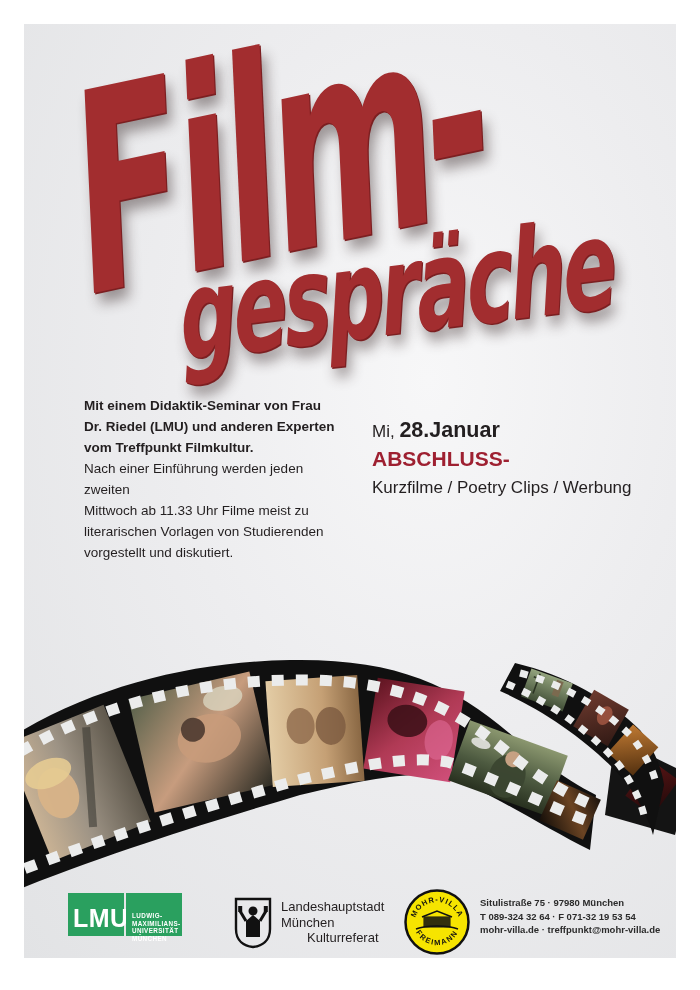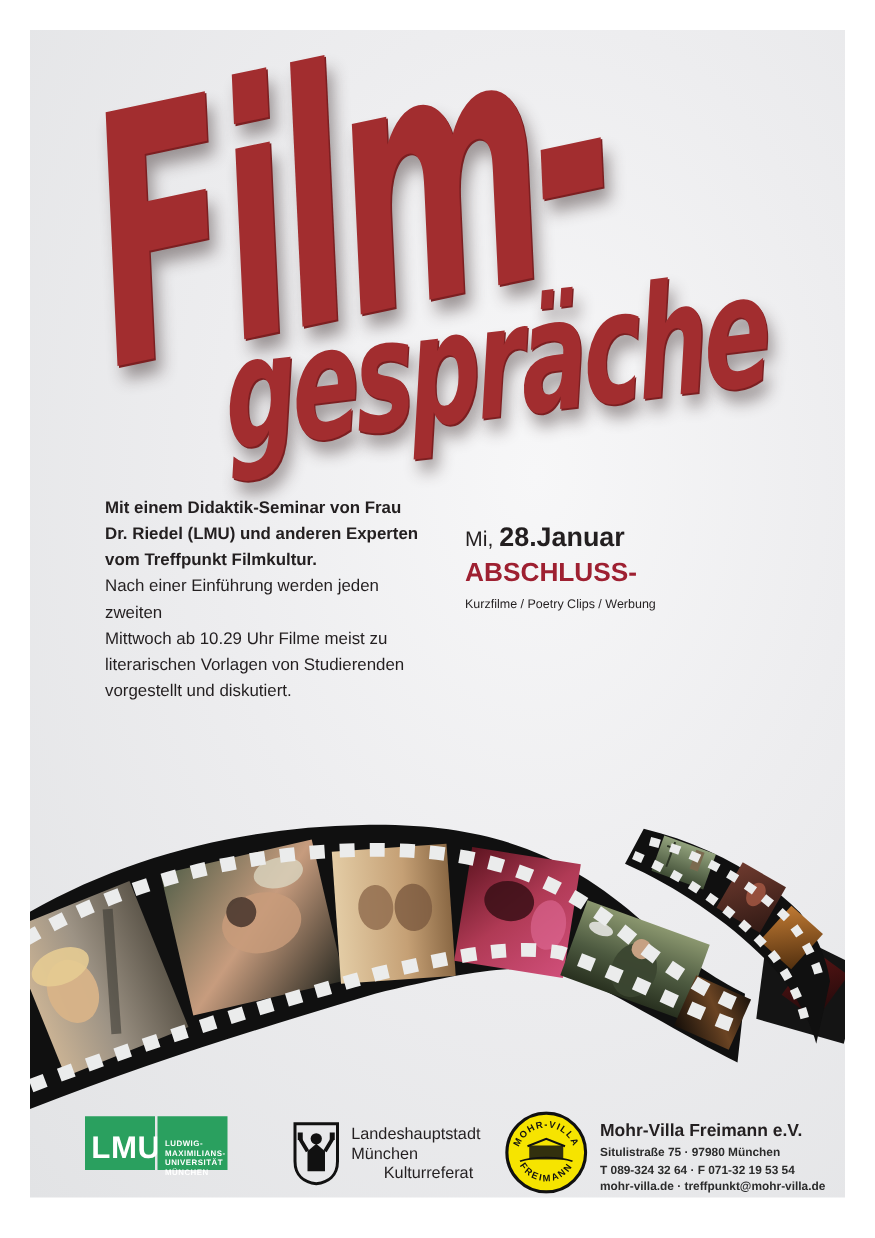--- a/index.html
+++ b/index.html
@@ -32,21 +32,21 @@
   .intro .r{white-space:pre-line;}
   
   .events{position:absolute; left:348px; top:364px; width:290px;}
   .ev-date{font-size:17px;}
   .ev-date b{font-size:21.5px; font-weight:700;}
   .ev-film{margin-top:3px; color:#9e2031; font-weight:700; font-size:21px; line-height:26px;}
   .ev-film .yr{font-size:15.5px;}
   .ev-credit{margin-top:7px; font-size:13.5px; font-weight:700;}
   .ev-src{margin-top:5px; font-size:13.5px;}
   .ev2{margin-top:30px;}
-  .ev-sub{margin-top:6px; font-size:10px;}
+  .ev-sub{margin-top:6px; font-size:17px;}
   
   .strip{position:absolute; left:-24px; top:596px; width:700px; height:280px;}
   
   .footer{position:absolute; left:0; right:0; top:865px; height:70px; z-index:3;}
   .lmu{position:absolute; left:44px; top:4px; width:115px; height:57px; display:flex; gap:2px;}
   .lmu .sq{width:56px; height:43px; background:#2aa05f; position:relative; color:#fff;}
   .lmu .abbr{position:absolute; left:5px; bottom:3px; font-size:25px; font-weight:700; letter-spacing:.5px;}
   .lmu .small{position:absolute; left:6px; top:19px; font-size:6.3px; font-weight:700; letter-spacing:.4px; line-height:7.6px;}
   .muc{position:absolute; left:209px; top:8px; display:flex; align-items:flex-start;}
   .muc .crest{width:40px; height:52px;}
@@ -66,21 +66,21 @@
     <div class="title-wrap">
       <div class="t1">Film-</div>
       <div class="t2">gespräche</div>
     </div>
 
     <div class="intro">
       <div class="b">Mit einem Didaktik-Seminar von Frau
 Dr. Riedel (LMU) und anderen Experten
 vom Treffpunkt Filmkultur.</div>
       <div class="r">Nach einer Einführung werden jeden zweiten
-Mittwoch ab 10.29 Uhr Filme meist zu
+Mittwoch ab 11.33 Uhr Filme meist zu
 literarischen Vorlagen von Studierenden
 vorgestellt und diskutiert.</div>
     </div>
 
     <div class="events">
       <div class="ev2">
         <div class="ev-date"><span>Mi, </span><b>28.Januar</b></div>
         <div class="ev-film">ABSCHLUSS-</div>
         <div class="ev-sub">Kurzfilme / Poetry Clips / Werbung</div>
       </div>
@@ -244,21 +244,20 @@
           <textPath href="#arcBot" xlink:href="#arcBot" startOffset="50%" text-anchor="middle">FREIMANN</textPath>
         </text>
         <g stroke="#111" fill="none" stroke-width="1.2">
           <rect x="20" y="28" width="26" height="10" fill="#111" opacity=".85"></rect>
           <path d="M 18,28 L 33,22 L 48,28" stroke-width="1.6"></path>
           <path d="M 12,40 C 22,36 44,36 54,40" stroke-width="1.4"></path>
         </g>
       </svg>
 
       <div class="contact">
-        <div class="name">Mohr-Villa Freimann e.V.</div>
         <div class="ln">Situlistraße 75 · 97980 München</div>
         <div class="ln">T 089-324 32 64 · F 071-32 19 53 54</div>
         <div class="ln">mohr-villa.de · treffpunkt@mohr-villa.de</div>
       </div>
 
     </div>
   </div>
 </div>
 
 </body></html>

